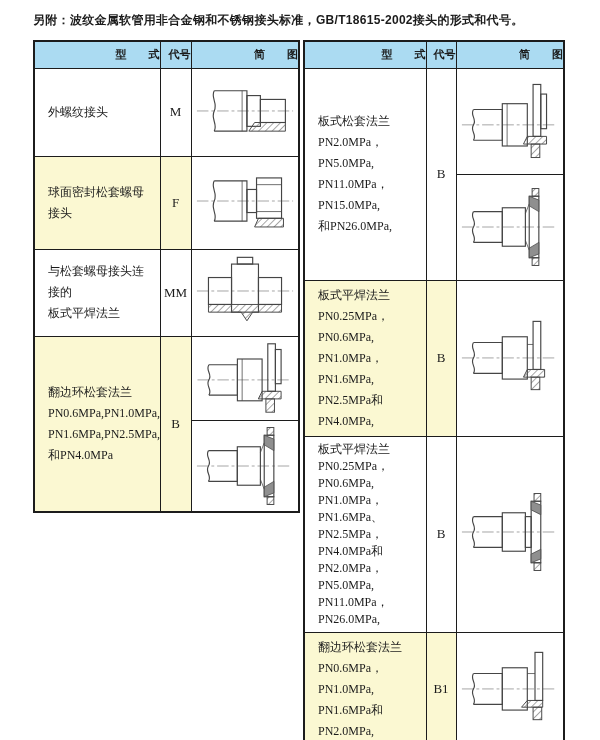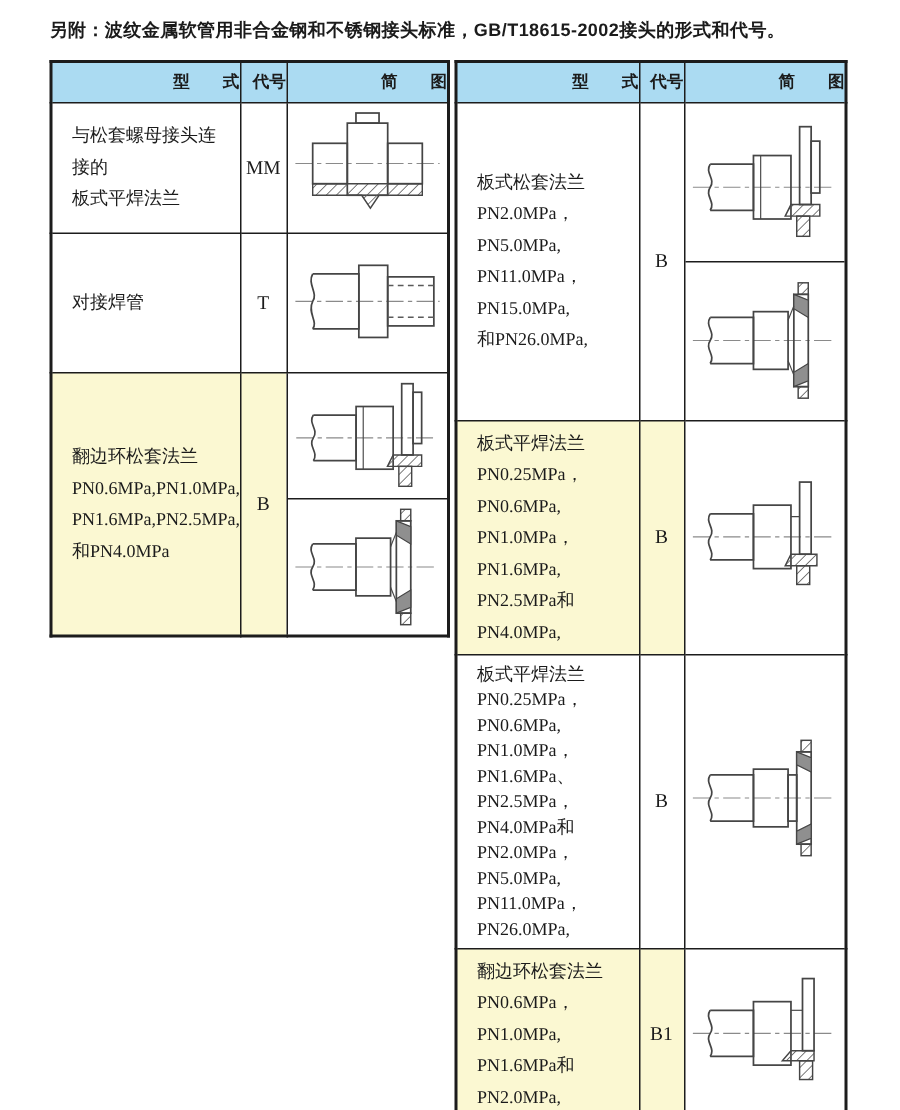--- a/index.html
+++ b/index.html
@@ -51,54 +51,71 @@
         <col style="width:31px">
         <col style="width:108px">
       </colgroup>
     <tbody>
         <tr style="height:27px">
       <th>型　　式</th>
       <th>代号</th>
       <th>简　　图</th>
     </tr>
 
-
+    <tr class="wh" style="height:88px">
+      <td class="type">外螺纹接头</td>
+      <td class="code">M</td>
+      <td class="diag">
+        <svg width="100" height="78" viewBox="0 0 104 80">
+          <line class="cl" x1="2" y1="41" x2="102" y2="41"></line>
+          <path class="ln" d="M20,20 C16,27 24,33 20,41 C16,49 24,55 20,62"></path>
+          <path class="ln" d="M20,20 H54 V62 H20"></path>
+          <line class="thin" x1="49" y1="20" x2="49" y2="62"></line>
+          <rect class="ln" x="54" y="25" width="14" height="32"></rect>
+          <rect class="ln" x="68" y="29" width="26" height="24"></rect>
+          <polygon class="ht" points="62,53 94,53 94,62 56,62"></polygon>
+        </svg>
+      </td>
+    </tr>
+
+    <tr class="hl" style="height:93px">
+      <td class="type">球面密封松套螺母接头</td>
+      <td class="code">F</td>
+      <td class="diag">
+        <svg width="100" height="80" viewBox="0 0 104 80">
+          <line class="cl" x1="2" y1="40" x2="102" y2="40"></line>
+          <path class="ln" d="M20,19 C16,26 24,32 20,40 C16,48 24,54 20,61"></path>
+          <path class="ln" d="M20,19 H54 V61 H20"></path>
+          <line class="thin" x1="49" y1="19" x2="49" y2="61"></line>
+          <rect class="ln" x="54" y="28" width="10" height="24"></rect>
+          <rect class="ln" x="64" y="16" width="26" height="42"></rect>
+          <line class="thin" x1="64" y1="23" x2="90" y2="23"></line>
+          <line class="thin" x1="64" y1="51" x2="90" y2="51"></line>
+          <polygon class="ht" points="66,58 92,58 92,67 62,67"></polygon>
+        </svg>
+      </td>
+    </tr>
 
     <tr class="wh" style="height:87px">
       <td class="type">与松套螺母接头连接的
 板式平焊法兰</td>
       <td class="code">MM</td>
       <td class="diag">
         <svg width="100" height="78" viewBox="0 0 104 80">
           <line class="cl" x1="2" y1="40" x2="102" y2="40"></line>
           <rect class="ln" x="14" y="26" width="24" height="28"></rect>
           <rect class="ln" x="38" y="12" width="28" height="50"></rect>
           <rect class="ln" x="44" y="5" width="16" height="7"></rect>
           <rect class="ln" x="66" y="26" width="24" height="28"></rect>
           <polygon class="ht" points="14,54 90,54 90,62 60,62 54,71 48,62 14,62"></polygon>
         </svg>
       </td>
     </tr>
 
 
-    <tr class="wh" style="height:93px">
-      <td class="type">对接焊管</td>
-      <td class="code">T</td>
-      <td class="diag">
-        <svg width="100" height="80" viewBox="0 0 104 80">
-          <line class="cl" x1="2" y1="42" x2="102" y2="42"></line>
-          <path class="ln" d="M14,23 C10,30 18,36 14,42 C10,50 18,56 14,61"></path>
-          <path class="ln" d="M14,23 H46 V61 H14"></path>
-          <rect class="ln" x="46" y="17" width="20" height="50"></rect>
-          <rect class="ln" x="66" y="25" width="32" height="34"></rect>
-          <line class="dl" x1="66" y1="31" x2="98" y2="31"></line>
-          <line class="dl" x1="66" y1="53" x2="98" y2="53"></line>
-        </svg>
-      </td>
-    </tr>
 
     <tr class="hl" style="height:174px">
       <td class="type">翻边环松套法兰
 PN0.6MPa,PN1.0MPa,
 PN1.6MPa,PN2.5MPa,
 和PN4.0MPa</td>
       <td class="code">B</td>
       <td class="diag" style="padding:0">
         <div class="split">
           <div style="height:83px">

